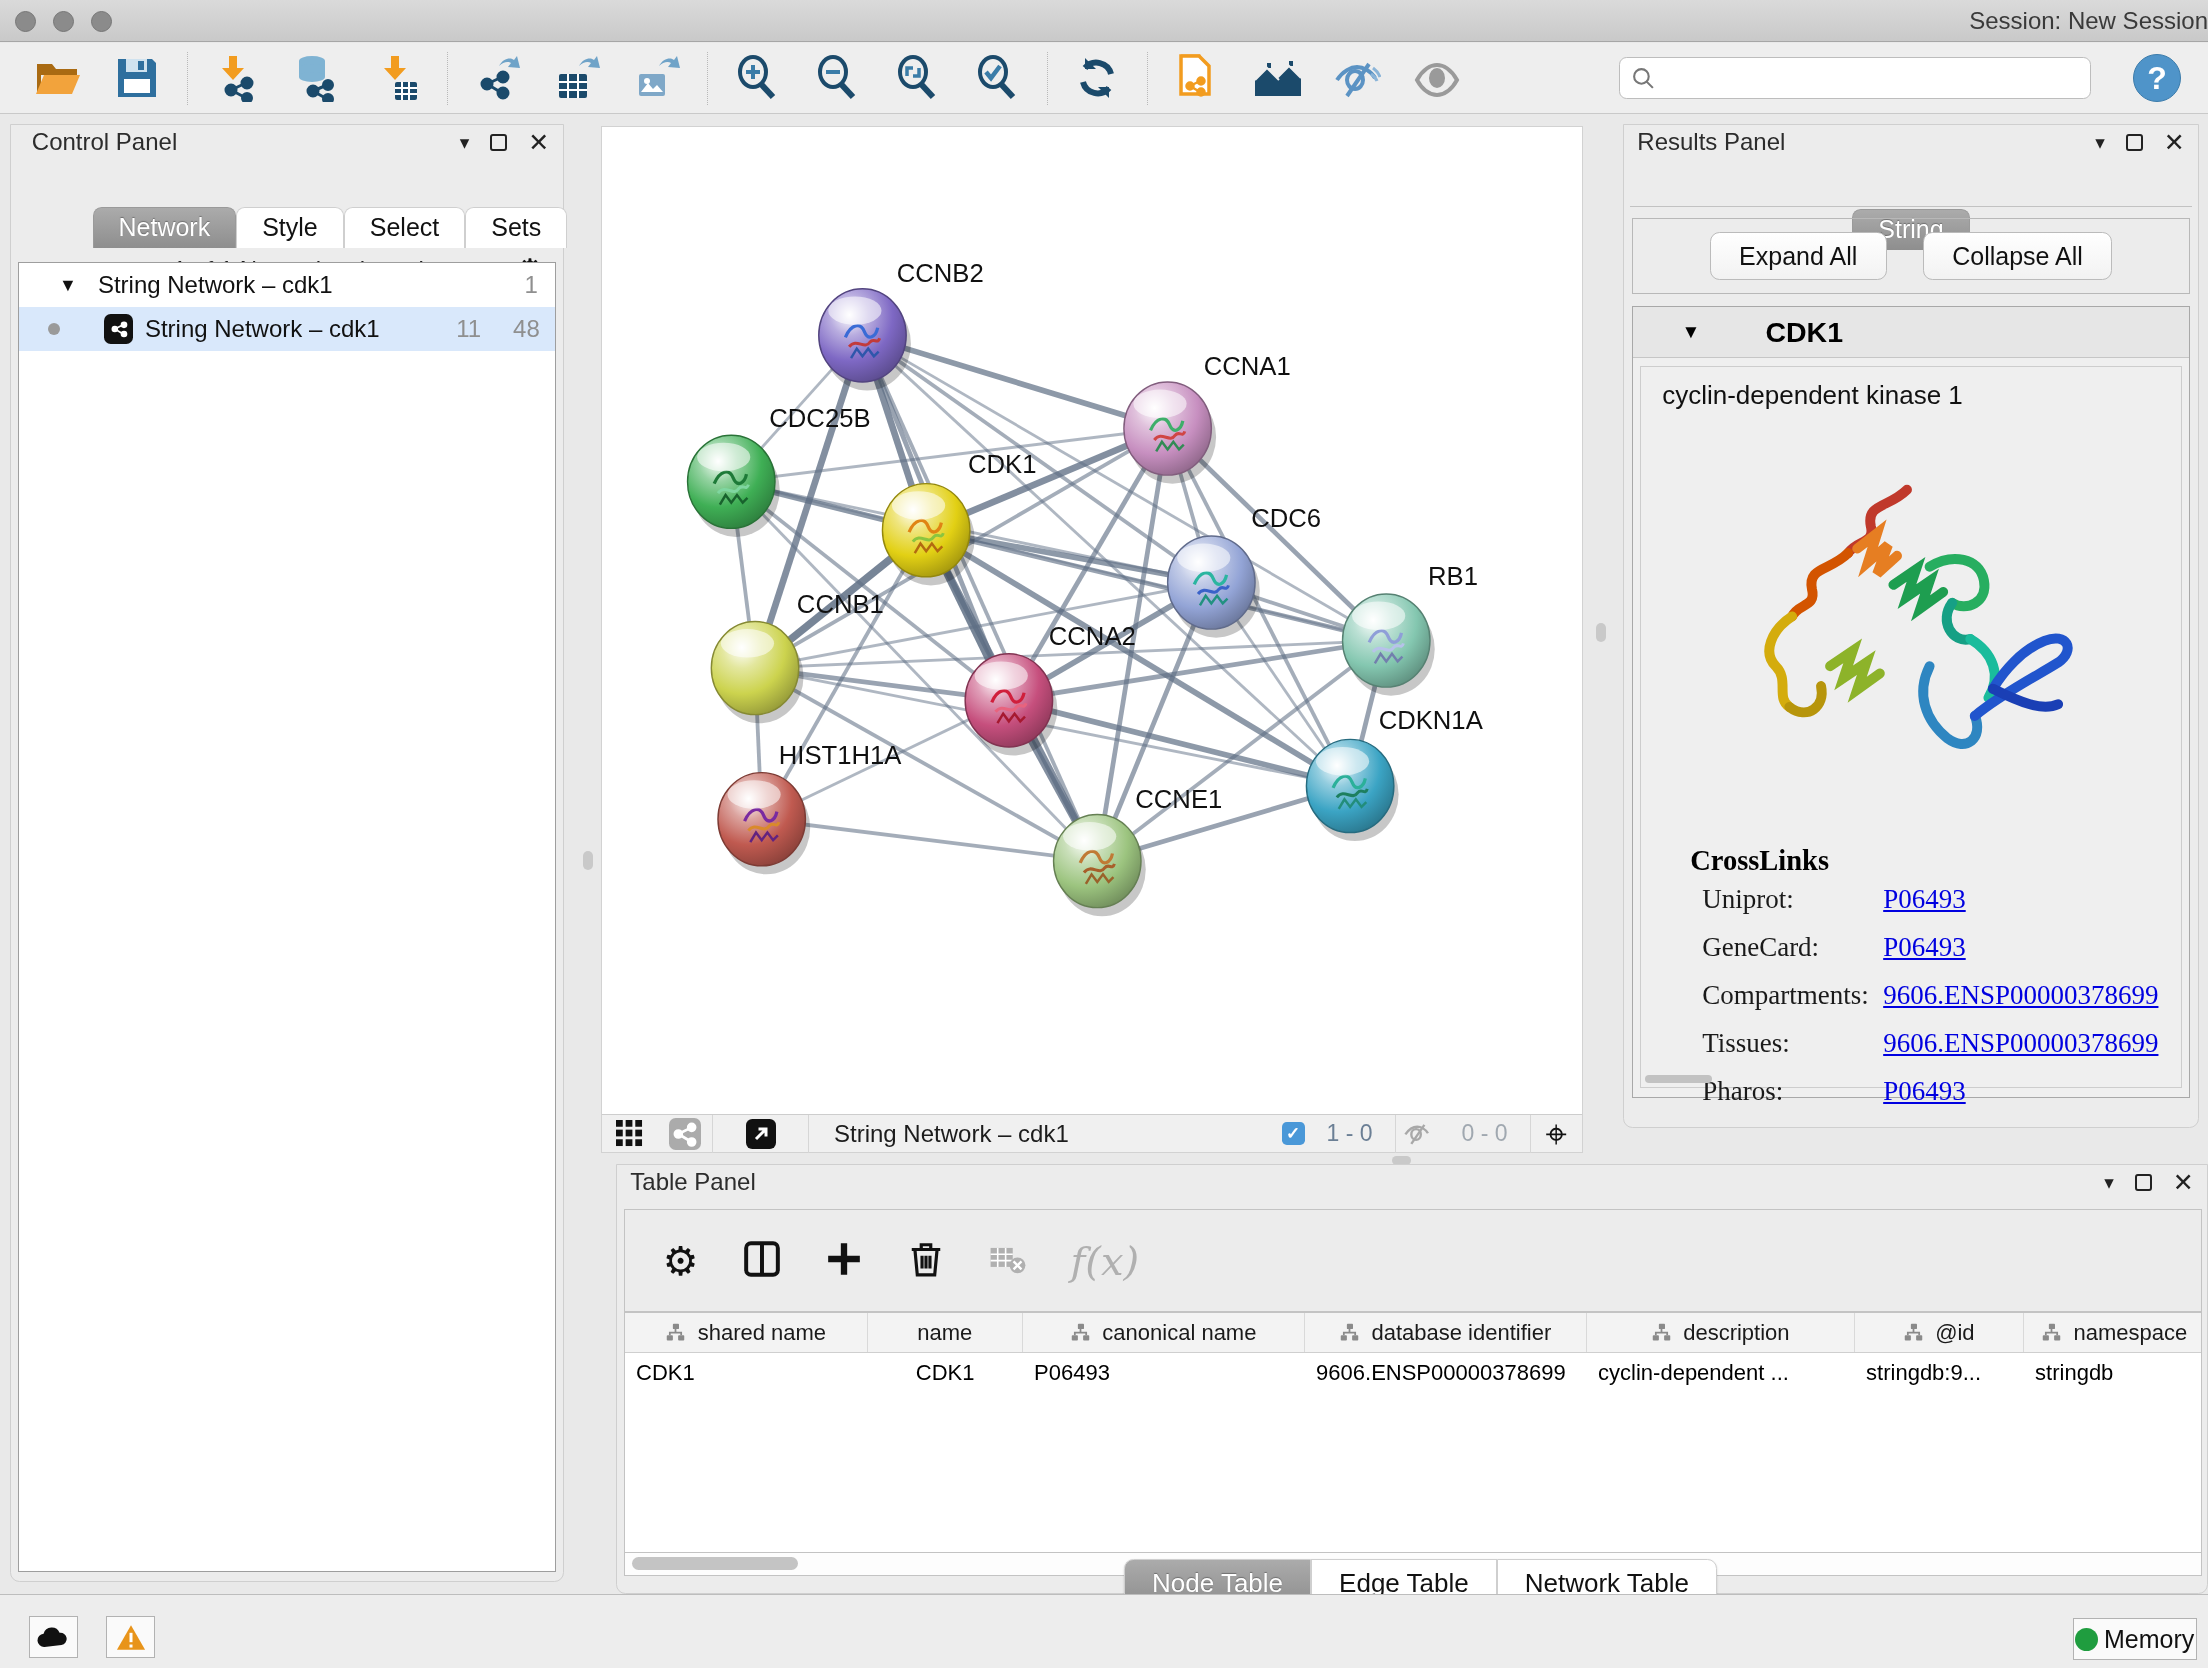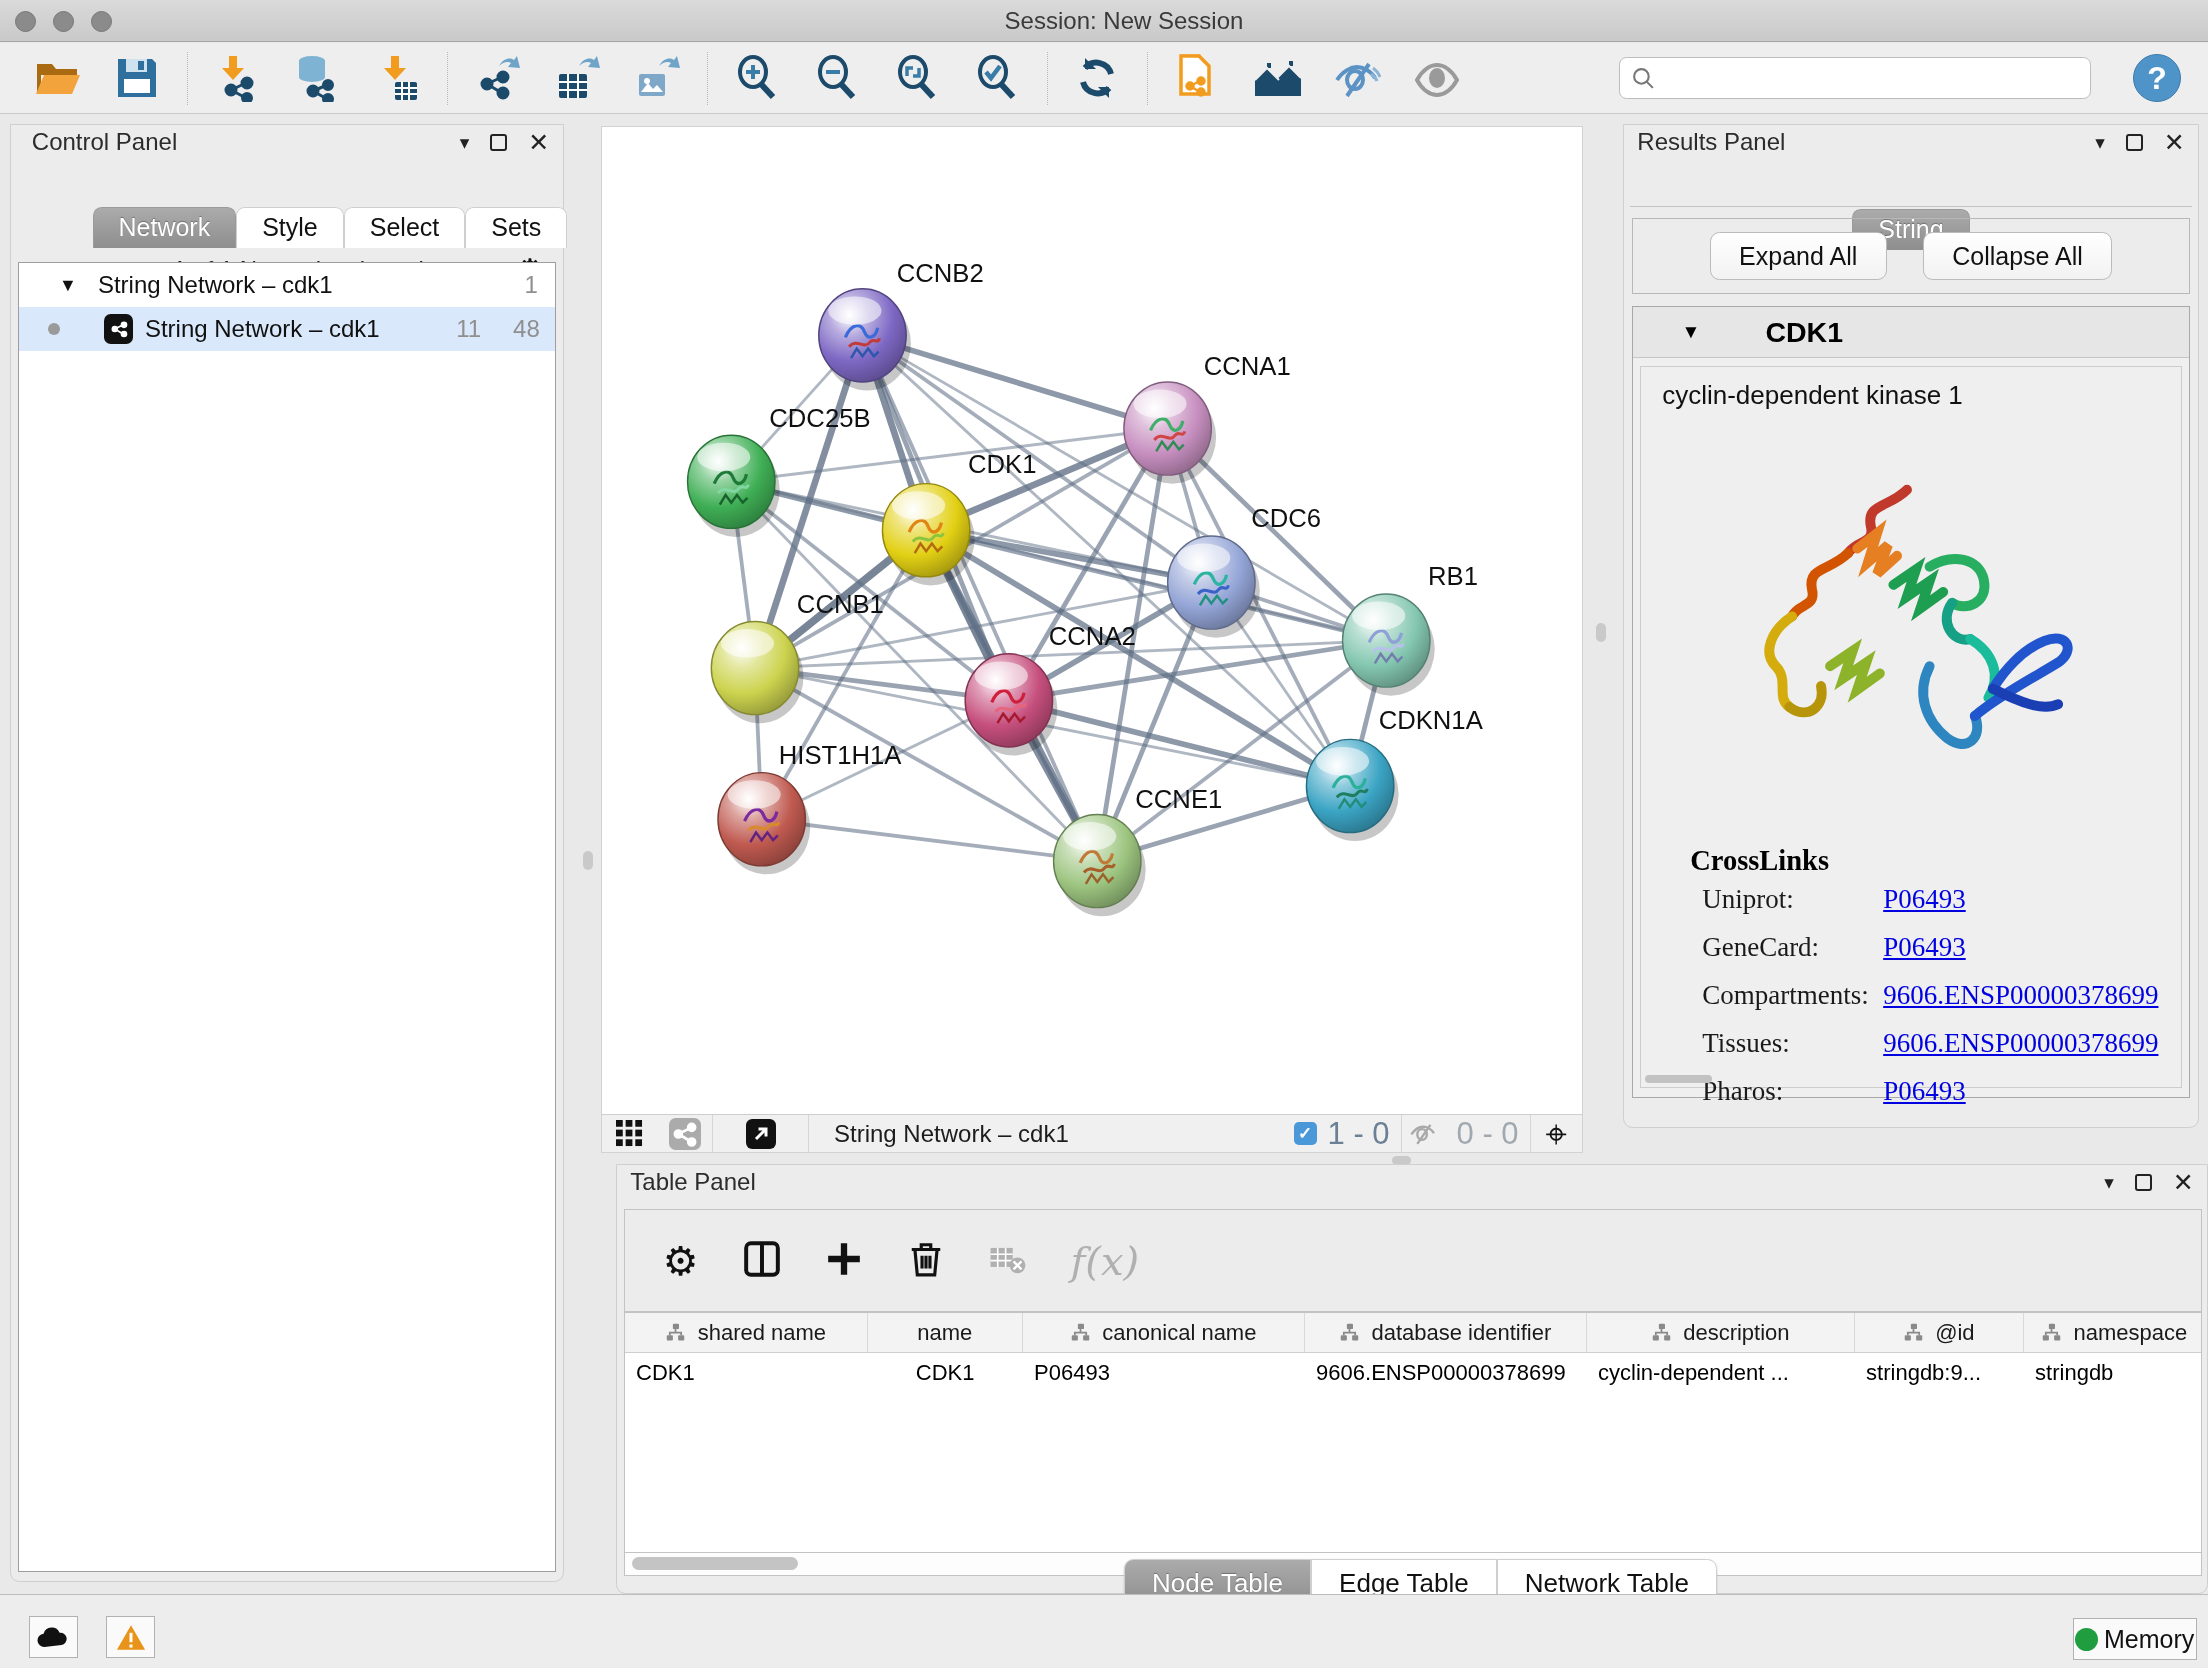--- a/index.html
+++ b/index.html
@@ -6,21 +6,21 @@
   html,body { background:#d7d7d7; }
   body { font-family:"Liberation Sans", sans-serif; }
   #window { position:relative; width:2208px; height:1668px; background:#e9e9e9; overflow:hidden; }
 
   
   .titlebar { position:absolute; top:0; left:0; right:0; height:42px;
     background:linear-gradient(#dadada,#c9c9c9); border-bottom:1px solid #a6a6a6; }
   .traffic { position:absolute; top:10.5px; width:21px; height:21px; border-radius:50%;
     background:#8b8b8b; border:1px solid #767676; }
   .t1{left:15px} .t2{left:53px} .t3{left:91px}
-  .win-title { text-align:center; line-height:42px; font-size:24px; color:#3a3a3a;padding-left:40px; }
+  .win-title { text-align:right; line-height:42px; font-size:24px; color:#3a3a3a;padding-left:40px; }
 
   
   .toolbar { position:absolute; top:43px; left:0; right:0; height:71px; background:#eeeeee;
     border-bottom:1px solid #c9c9c9; display:flex; align-items:center; padding:0 27px; }
   .tbtn { width:59px; height:59px; display:flex; align-items:center; justify-content:center; margin-right:21px; }
   .tbtn svg { width:48px; height:48px; }
   .tsep { height:53px; border-left:1.9px dotted #b8b8b8; margin:0 19px 0 0; }
   .searchbox { margin-left:auto; width:472px; height:42px; background:#fff; border:1px solid #bdbdbd;
     border-radius:7.6px; display:flex; align-items:center; padding:0 11.4px; }
   .searchbox input { border:none; outline:none; flex:1; font-size:23px; margin-left:7.6px;
@@ -66,21 +66,21 @@
 
   
   #network-view { position:absolute; left:601px; top:126px; width:982px; height:1027px;
     background:#fff; border:1px solid #d2d2d2;padding-left:36px; }
   #net-svg { position:absolute; top:0; left:0; }
   .navbar { position:absolute; left:0; right:0; bottom:0; height:38px; background:#f0f0f0;
     border-top:1px solid #cdcdcd; display:flex; align-items:center; }
   .nav-ic { display:flex; align-items:center; justify-content:center; }
   .nav-sep { height:38px; border-left:1px solid #d6d6d6; }
   .nav-title { font-size:24px; color:#1c1c1c; margin-left:25px; flex:1; }
-  .nav-count { font-size:31px; margin:0 11px; }
+  .nav-count { font-size:23px; margin:0 22px; }
   .cbox { width:23px; height:23px; border-radius:4.8px; background:#4a98d8; color:#fff;
     display:flex; align-items:center; justify-content:center; font-size:17px; font-weight:bold; }
   .crosshair { font-family:"DejaVu Sans",sans-serif; font-size:38px; color:#111; line-height:1; }
   .grip { position:absolute; background:#c9c9c9; border-radius:7.6px; }
 
   
   #results-panel { position:absolute; left:1623px; top:124px; width:576px; height:1004px;
     background:#ececec; border:1px solid #cfcfcf; border-radius:0 0 9.5px 9.5px; }
   .res-tab-row { display:flex; justify-content:center; margin-top:5.7px; }
   .res-inner { position:absolute; left:5.7px; right:5.7px; top:81px; bottom:7.6px;

